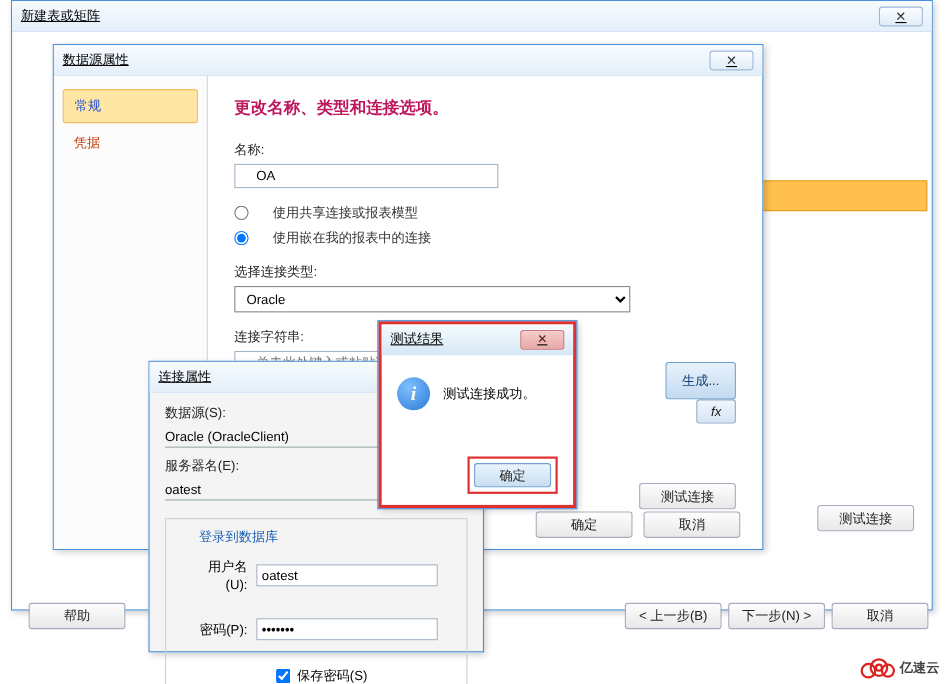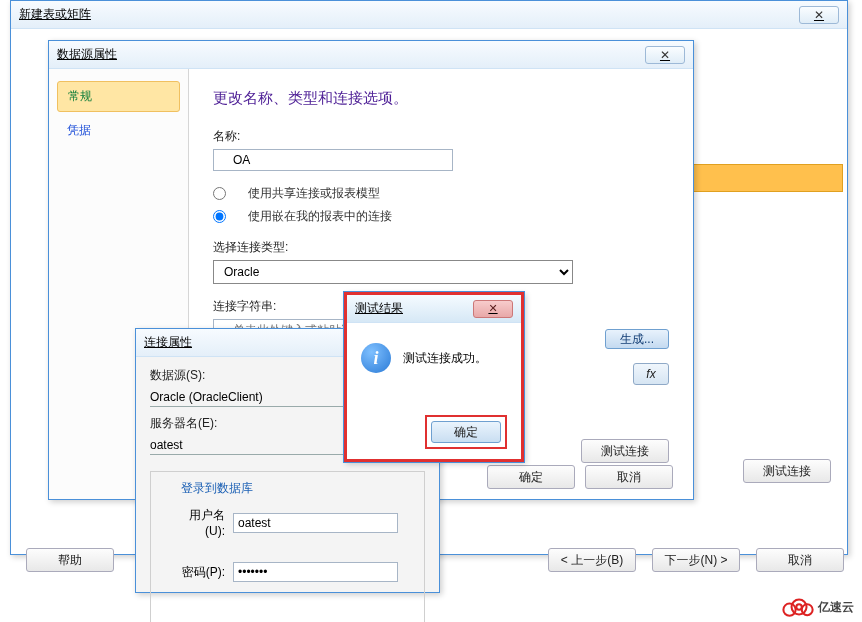--- a/index.html
+++ b/index.html
@@ -15,33 +15,33 @@
 #win1 { left: 10px; top: 0; width: 838px; height: 555px; }
 #win1 .body { padding: 8px; height: calc(100% - 28px); position: relative; }
 .orange-bar { position: absolute; left: 650px; top: 135px; width: 182px; height: 28px; background: #ffc04d; border: 1px solid #e0a020; }
 
 .btn { min-width: 88px; height: 24px; padding: 0 10px; background: linear-gradient(to bottom, #fdfdfd, #e8e8e8); border: 1px solid #aab; border-radius: 3px; cursor: pointer; display: inline-flex; align-items: center; justify-content: center; color: #222; }
 
 
 #win2 { left: 48px; top: 40px; width: 646px; height: 460px; }
 #win2 .body { display: flex; height: calc(100% - 28px); }
 .sidebar { width: 140px; border-right: 1px solid #d6d6d6; padding: 12px 8px; background: #fcfcfc; }
-.sidebar-item { padding: 6px 10px; color: #1d4ed8; cursor: pointer; border-radius: 3px; margin-bottom: 4px; }
-.sidebar-item.active { background: #ffe6a4; border: 1px solid #f0c060; color: #15803d; }
+.sidebar-item { padding: 6px 10px; color: #c2410c; cursor: pointer; border-radius: 3px; margin-bottom: 4px; }
+.sidebar-item.active { background: #ffe6a4; border: 1px solid #f0c060; color: #1d4ed8; }
 .main { flex: 1; padding: 20px 24px; position: relative; }
-.main h3 { font-size: 15px; font-weight: normal; margin-bottom: 20px; color: #4c1d95; }
+.main h3 { font-size: 15px; font-weight: bold; margin-bottom: 20px; color: #be185d; }
 .form-group { margin-bottom: 14px; }
 .form-label { display: block; margin-bottom: 4px; color: #222; }
 .text-input { width: 240px; height: 22px; padding: 2px 19px; border: 1px solid #a7b5c6; background: #fff; }
 .text-input.wide { width: 360px; }
 .radio-row { display: flex; align-items: center; gap: 22px; margin-bottom: 6px; color: #333; }
 .radio-row input[type=radio] { cursor: pointer; }
 .select { width: 360px; height: 24px; padding: 2px 6px; border: 1px solid #888; background: #fff; cursor: pointer; }
 .fx-btn { width: 36px; height: 22px; font-style: italic; padding: 0; min-width: 36px; border: 1px solid #8fa9c7; background: linear-gradient(to bottom,#f0f6fc,#d6e5f3); }
-.gen-btn { min-width: 64px; height: 20px; padding: 0 10px; border: 1px solid #6fa0d0; background: linear-gradient(to bottom,#e8f2fc,#c4daf0); color: #133e75; }
+.gen-btn { min-width: 64px; height: 34px; padding: 0 10px; border: 1px solid #6fa0d0; background: linear-gradient(to bottom,#e8f2fc,#c4daf0); color: #133e75; }
 .row-inline { display: flex; gap: 8px; align-items: center; }
 #win2-footer { position: absolute; bottom: 10px; left: 12px; right: 20px; display: flex; justify-content: space-between; }
 #win2-footer .rbtns { display: flex; gap: 10px; }
 #win2 .test-right { position: absolute; right: 24px; top: 370px; }
 
 
 #win3 { left: 135px; top: 328px; width: 305px; height: 265px; background: #f4f4f4; }
 #win3 .body { padding: 10px 14px; }
 .fieldset { border: 1px solid #cfcfcf; padding: 26px; margin-top: 6px; }
 .fieldset-title { position: relative; top: -18px; background: #f4f4f4; display: inline-block; padding: 0 4px; color: #1a5fb4; }
@@ -59,21 +59,21 @@
 #win4 .titlebar { background: linear-gradient(to bottom,#f5fbff,#d6e8f6); }
 #win4 .body { padding: 20px 14px 10px 14px; display: flex; flex-direction: column; height: calc(100% - 28px); }
 .msg-row { display: flex; align-items: center; gap: 12px; }
 .info-icon { width: 30px; height: 30px; border-radius: 50%; background: radial-gradient(circle at 35% 30%, #7fc0ff, #2a7ad6); display: flex; align-items: center; justify-content: center; color: #fff; font-weight: bold; font-family: Georgia, serif; font-size: 18px; font-style: italic; }
 #win4 .okrow { margin-top: auto; display: flex; justify-content: flex-end; padding-top: 10px; border-top: 0; }
 .red-box { border: 2px solid #e03030; padding: 4px; display: inline-block; }
 .red-box .btn { border-color: #6fa0d0; background: linear-gradient(to bottom,#eaf4fd,#c9def1); min-width: 70px; height: 22px; }
 
 
 .wiz-footer { position: absolute; left: 26px; right: 18px; bottom: 50px; display: flex; justify-content: space-between; }
-.wiz-footer .r { display: flex; gap: 16px; }
+.wiz-footer .r { display: flex; gap: 6px; }
 
 .logo { position: absolute; right: 8px; bottom: 4px; display: flex; align-items: center; gap: 4px; color: #444; font-size: 16px; font-weight: bold; }
 .logo svg { width: 34px; height: 22px; }
 .logo svg circle { fill: none; stroke: #d22; stroke-width: 3; }
 </style>
 </head>
 <body>
 
 <div id="win1" class="window">
   <div class="titlebar">
@@ -175,20 +175,24 @@
 
     <div class="fieldset" style="margin-top:16px;">
       <span class="fieldset-title">登录到数据库</span>
       <div class="kv-row" style="margin-top:-8px;">
         <label>用户名(U):</label>
         <input type="text" value="oatest" style="">
       </div>
       <div class="kv-row">
         <label>密码(P):</label>
         <input type="password" value="•••••••" style="">
+      </div>
+      <div class="chk-row">
+        <input type="checkbox" checked="" style="">
+        <span>保存密码(S)</span>
       </div>
     </div>
   </div>
   <div class="adv-row">
     <button class="btn btn-sm">高级(V)...</button>
   </div>
   <div class="footer2">
     <button class="btn btn-sm" style="min-width:90px;">测试连接(T)</button>
     <div style="display:flex;gap:8px;">
       <button class="btn btn-sm">确定</button>

